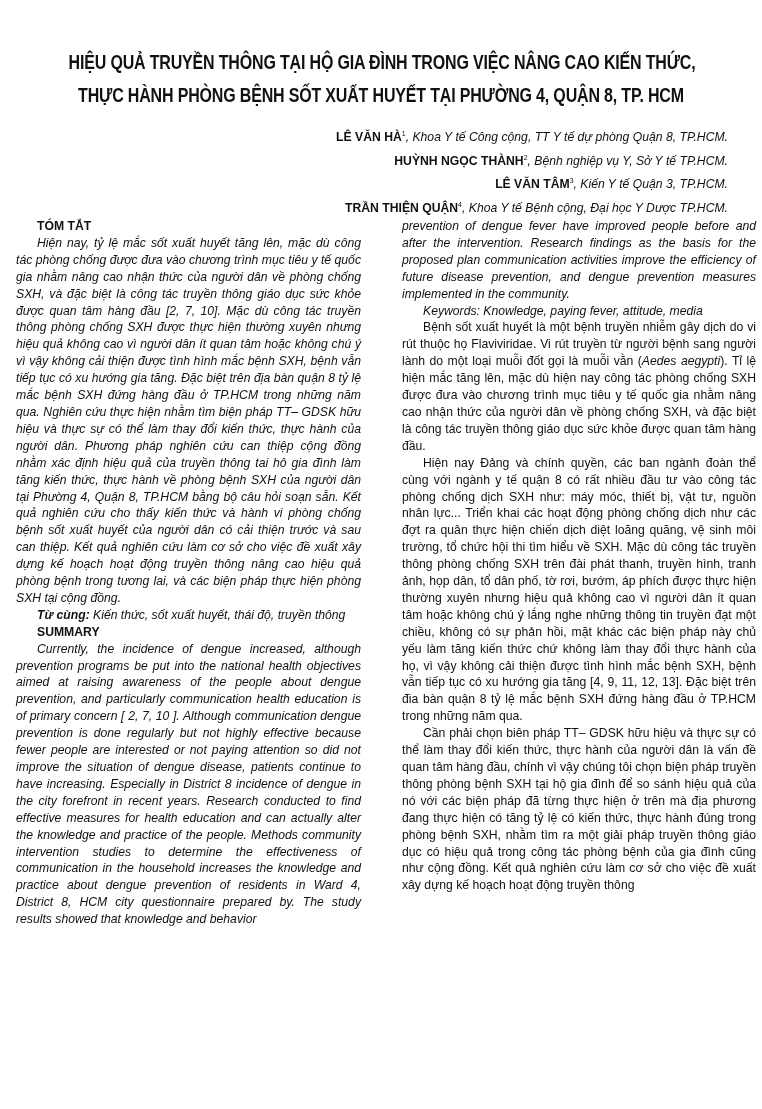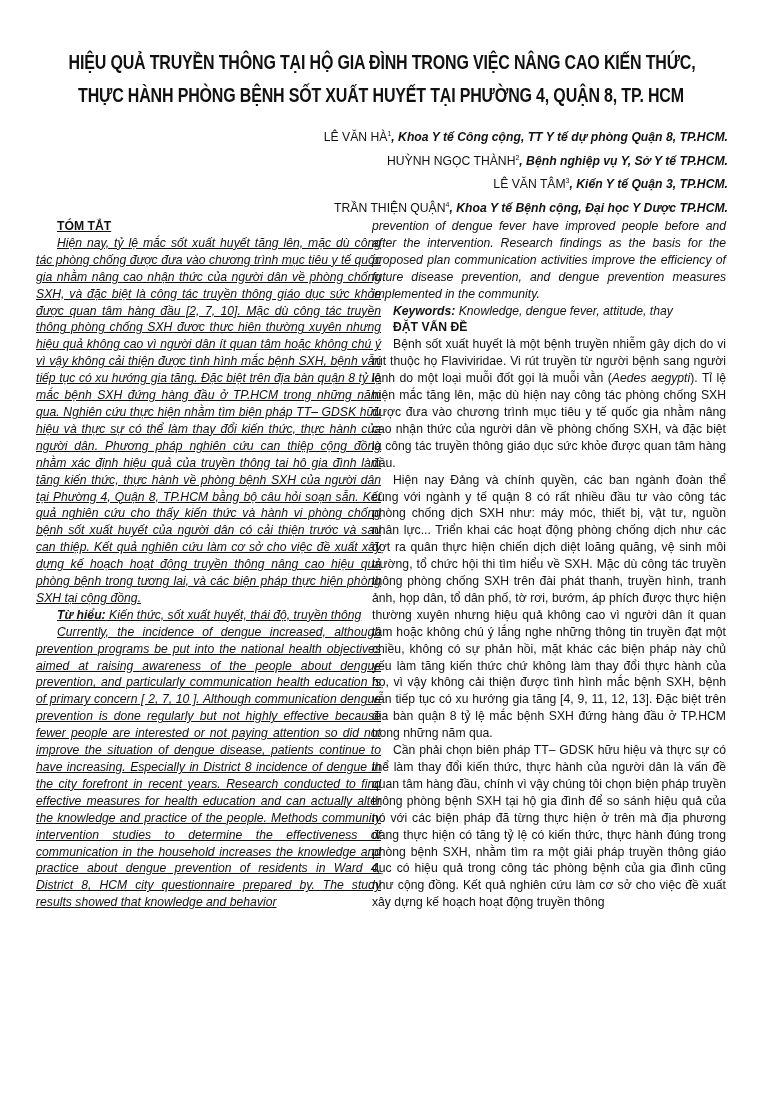--- a/index.html
+++ b/index.html
@@ -33,68 +33,68 @@
     .title div { margin: 0; }
     .authors {
       position: absolute;
       right: 34px;
       top: 124px;
       text-align: right;
       font-size: 12.2px;
       line-height: 20.5px;
     }
     .author-line { white-space: nowrap; }
-    .author-name { font-weight: normal; }
+    .author-name { font-weight: bold; }
     .author-sup { font-size: 7px; vertical-align: super; }
-    .author-aff { font-style: italic; font-weight: bold; }
+    .author-aff { font-style: italic; }
 
     .col {
       position: absolute;
       top: 218px;
       font-size: 12.2px;
       line-height: 16.9px;
       text-align: justify;
     }
-    .col-left { left: 36px; width: 345px; text-decoration: underline; }
-    .col-right { left: 372px; width: 354px; }
+    .col-left { left: 16px; width: 345px; }
+    .col-right { left: 402px; width: 354px; }
     .heading {
       font-weight: bold;
       padding-left: 21px;
       margin: 0;
     }
     p {
       margin: 0;
       text-indent: 21px;
     }
     .it { font-style: italic; }
     .kw-label { font-weight: bold; font-style: italic; }
-    .kw-label-en { font-weight: bold; font-style: italic; }
+    .kw-label-en { font-weight: normal; font-style: italic; }
   </style>
 </head>
 <body>
 
 <div class="title">
   <div>HIỆU QUẢ TRUYỀN THÔNG TẠI HỘ GIA ĐÌNH TRONG VIỆC NÂNG CAO KIẾN THỨC,</div>
   <div>THỰC HÀNH PHÒNG BỆNH SỐT XUẤT HUYẾT TẠI PHƯỜNG 4, QUẬN 8, TP. HCM</div>
 </div>
 
 <div class="authors">
   <div class="author-line"><span class="author-name">LÊ VĂN HÀ</span><span class="author-sup">1</span><span class="author-aff">, Khoa Y tế Công cộng, TT Y tế dự phòng Quận 8, TP.HCM.</span></div>
   <div class="author-line"><span class="author-name">HUỲNH NGỌC THÀNH</span><span class="author-sup">2</span><span class="author-aff">, Bệnh nghiệp vụ Y, Sở Y tế TP.HCM.</span></div>
   <div class="author-line"><span class="author-name">LÊ VĂN TÂM</span><span class="author-sup">3</span><span class="author-aff">, Kiến Y tế Quận 3, TP.HCM.</span></div>
   <div class="author-line"><span class="author-name">TRẦN THIỆN QUẬN</span><span class="author-sup">4</span><span class="author-aff">, Khoa Y tế Bệnh cộng, Đại học Y Dược TP.HCM.</span></div>
 </div>
 
 <div class="col col-left">
   <div class="heading">TÓM TẮT</div>
   <p class="it">Hiện nay, tỷ lệ mắc sốt xuất huyết tăng lên, mặc dù công tác phòng chống được đưa vào chương trình mục tiêu y tế quốc gia nhằm nâng cao nhận thức của người dân về phòng chống SXH, và đặc biệt là công tác truyền thông giáo dục sức khỏe được quan tâm hàng đầu [2, 7, 10]. Mặc dù công tác truyền thông phòng chống SXH được thực hiện thường xuyên nhưng hiệu quả không cao vì người dân ít quan tâm hoặc không chú ý vì vậy không cải thiện được tình hình mắc bệnh SXH, bệnh vẫn tiếp tục có xu hướng gia tăng. Đặc biệt trên địa bàn quận 8 tỷ lệ mắc bệnh SXH đứng hàng đầu ở TP.HCM trong những năm qua. Nghiên cứu thực hiện nhằm tìm biện pháp TT– GDSK hữu hiệu và thực sự có thể làm thay đổi kiến thức, thực hành của người dân. Phương pháp nghiên cứu can thiệp cộng đồng nhằm xác định hiệu quả của truyền thông tai hô gia đình làm tăng kiến thức, thực hành về phòng bệnh SXH của người dân tại Phường 4, Quận 8, TP.HCM bằng bộ câu hỏi soạn sẵn. Kết quả nghiên cứu cho thấy kiến thức và hành vi phòng chống bệnh sốt xuất huyết của người dân có cải thiện trước và sau can thiệp. Kết quả nghiên cứu làm cơ sở cho việc đề xuất xây dựng kế hoạch hoạt động truyền thông nâng cao hiệu quả phòng bệnh trong tương lai, và các biện pháp thực hiện phòng SXH tại cộng đồng.</p>
-  <p class="it"><span class="kw-label">Từ hiểu:</span><span> Kiến thức, sốt xuất huyết, thái độ, truyền thông</span></p>
+  <p class="it"><span class="kw-label">Từ cùng:</span><span> Kiến thức, sốt xuất huyết, thái độ, truyền thông</span></p>
+  <div class="heading">SUMMARY</div>
   <p class="it">Currently, the incidence of dengue increased, although prevention programs be put into the national health objectives aimed at raising awareness of the people about dengue prevention, and particularly communication health education is of primary concern [ 2, 7, 10 ]. Although communication dengue prevention is done regularly but not highly effective because fewer people are interested or not paying attention so did not improve the situation of dengue disease, patients continue to have increasing. Especially in District 8 incidence of dengue in the city forefront in recent years. Research conducted to find effective measures for health education and can actually alter the knowledge and practice of the people. Methods community intervention studies to determine the effectiveness of communication in the household increases the knowledge and practice about dengue prevention of residents in Ward 4, District 8, HCM city questionnaire prepared by. The study results showed that knowledge and behavior</p>
 </div>
 
 <div class="col col-right">
   <p class="it" style="text-indent:0">prevention of dengue fever have improved people before and after the intervention. Research findings as the basis for the proposed plan communication activities improve the efficiency of future disease prevention, and dengue prevention measures implemented in the community.</p>
-  <p class="it"><span class="kw-label-en">Keywords:</span><span> Knowledge, dengue fever, attitude, thay</span></p>
-  <div class="heading">ĐẶT VẤN ĐỀ</div>
+  <p class="it"><span class="kw-label-en">Keywords:</span><span> Knowledge, paying fever, attitude, media</span></p>
   <p><span>Bệnh sốt xuất huyết là một bệnh truyền nhiễm gây dịch do vi rút thuộc họ Flaviviridae. Vi rút truyền từ người bệnh sang người lành do một loại muỗi đốt gọi là muỗi vằn (</span><span class="it">Aedes aegypti</span><span>). Tỉ lệ hiện mắc tăng lên, mặc dù hiện nay công tác phòng chống SXH được đưa vào chương trình mục tiêu y tế quốc gia nhằm nâng cao nhận thức của người dân về phòng chống SXH, và đặc biệt là công tác truyền thông giáo dục sức khỏe được quan tâm hàng đầu.</span></p>
   <p>Hiện nay Đảng và chính quyền, các ban ngành đoàn thể cùng với ngành y tế quận 8 có rất nhiều đầu tư vào công tác phòng chống dịch SXH như: máy móc, thiết bị, vật tư, nguồn nhân lực... Triển khai các hoạt động phòng chống dịch như các đợt ra quân thực hiện chiến dịch diệt loăng quăng, vệ sinh môi trường, tổ chức hội thi tìm hiểu về SXH. Mặc dù công tác truyền thông phòng chống SXH trên đài phát thanh, truyền hình, tranh ảnh, họp dân, tổ dân phố, tờ rơi, bướm, áp phích được thực hiện thường xuyên nhưng hiệu quả không cao vì người dân ít quan tâm hoặc không chú ý lắng nghe những thông tin truyền đạt một chiều, không có sự phản hồi, mặt khác các biện pháp này chủ yếu làm tăng kiến thức chứ không làm thay đổi thực hành của họ, vì vậy không cải thiện được tình hình mắc bệnh SXH, bệnh vẫn tiếp tục có xu hướng gia tăng [4, 9, 11, 12, 13]. Đặc biệt trên đia bàn quận 8 tỷ lệ mắc bệnh SXH đứng hàng đầu ở TP.HCM trong những năm qua.</p>
   <p>Cần phải chọn biên pháp TT– GDSK hữu hiệu và thực sự có thể làm thay đổi kiến thức, thực hành của người dân là vấn đề quan tâm hàng đầu, chính vì vậy chúng tôi chọn biện pháp truyền thông phòng bệnh SXH tại hộ gia đình để so sánh hiệu quả của nó với các biện pháp đã từng thực hiện ở trên mà địa phương đang thực hiện có tăng tỷ lệ có kiến thức, thực hành đúng trong phòng bệnh SXH, nhằm tìm ra một giải pháp truyền thông giáo dục có hiệu quả trong công tác phòng bệnh của gia đình cũng như cộng đồng. Kết quả nghiên cứu làm cơ sở cho việc đề xuất xây dựng kế hoạch hoạt động truyền thông</p>
 </div>
 
 </body></html>

